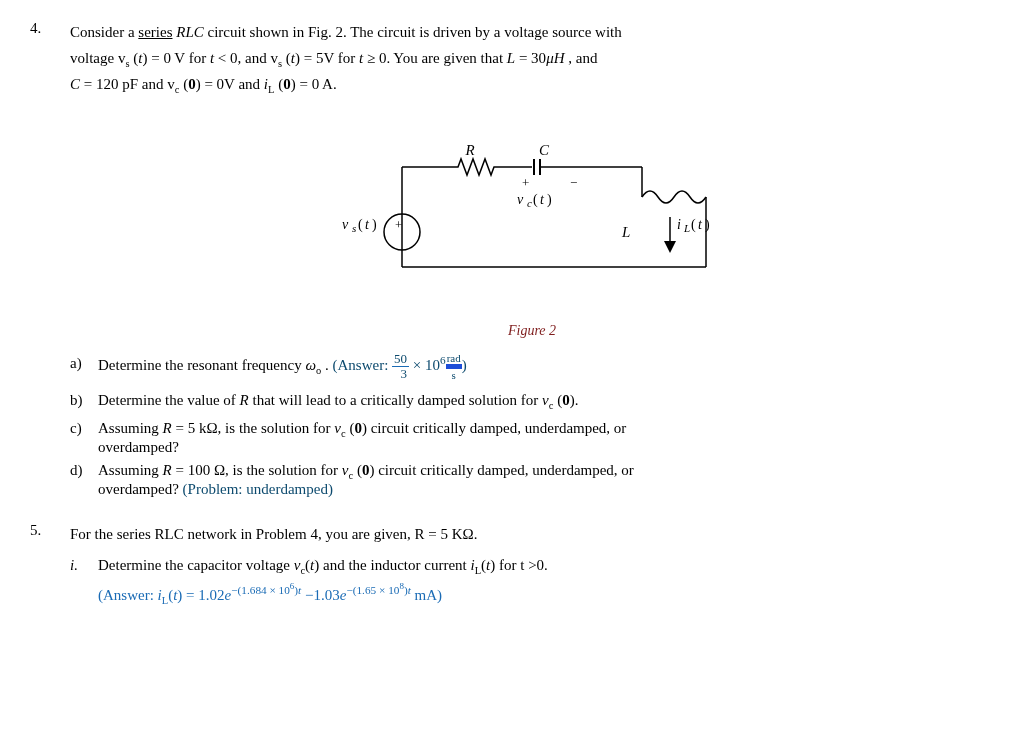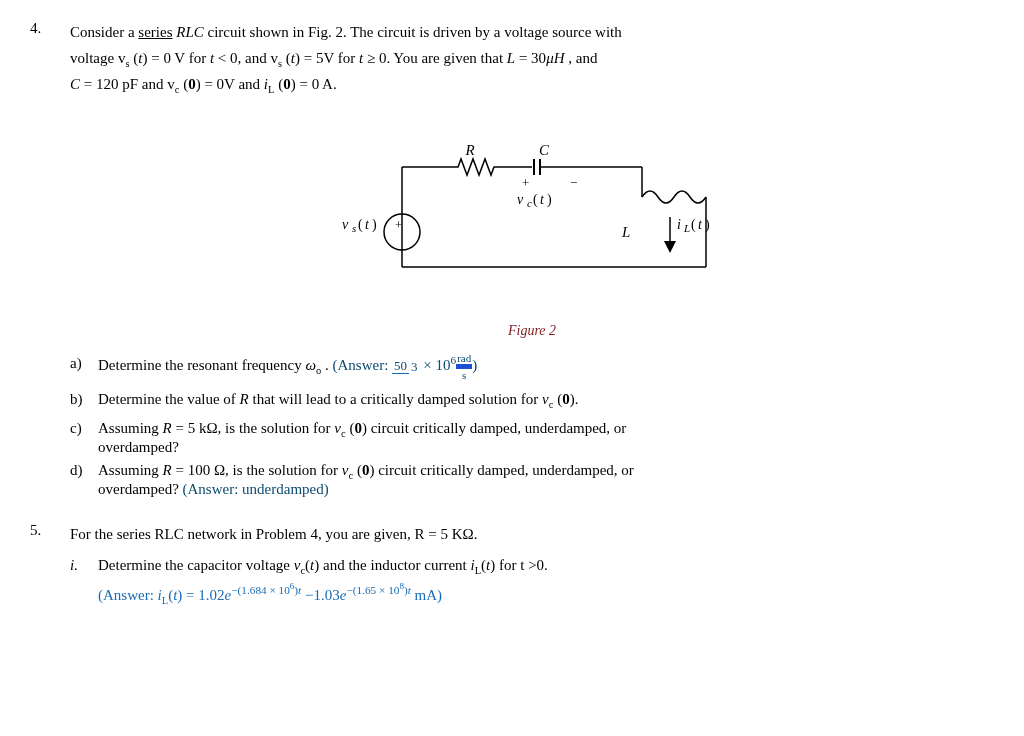--- a/index.html
+++ b/index.html
@@ -154,21 +154,21 @@
     </div>
 
     <div class="parts">
 
       <div class="part">
         <div class="part-label">a)</div>
         <div class="part-content">
           Determine the resonant frequency <span class="italic">ω</span><sub>o</sub> .
           <span class="answer">
             (Answer:
-            <span style="display:inline-flex;flex-direction:row;align-items:flex-end;vertical-align:middle;font-size:13px;line-height:1.1;">
+            <span style="display:inline-flex;flex-direction:column;align-items:flex-end;vertical-align:middle;font-size:13px;line-height:1.1;">
               <span style="border-bottom:1px solid #1a6bb5;padding:0 2px;">50</span>
               <span style="padding:0 2px;">3</span>
             </span>
             × 10<sup style="font-size:0.75em;">6</sup><span style="display:inline-flex;flex-direction:column;align-items:center;vertical-align:middle;font-size:11px;line-height:1.1;">
                 <span style="border-bottom:5px solid #1d4ed8;padding:0 1px;">rad</span>
                 <span style="padding:0 1px;">s</span>
               </span>)
           </span>
         </div>
       </div>
@@ -195,21 +195,21 @@
 
       <div style="display:flex;flex-direction:column;margin-bottom:6px;">
         <div style="display:flex;">
           <div class="part-label">d)</div>
           <div class="part-content">
             Assuming <span class="italic">R</span> = 100 Ω, is the solution for <span class="italic">v</span><sub>c</sub> (<span style="font-weight:bold;">0</span>) circuit critically damped, underdamped, or
           </div>
         </div>
         <div style="display:flex;">
           <div class="part-label"></div>
-          <div>overdamped?  <span class="answer">(Answer: underdamped)</span></div>
+          <div>overdamped?  <span class="answer">(Problem: underdamped)</span></div>
         </div>
       </div>
     </div>
   </div>
 </div>
 
 <div class="problem" style="margin-top:18px;">
   <div class="problem-num">5.</div>
   <div class="problem-content">
     <div class="problem-text">

